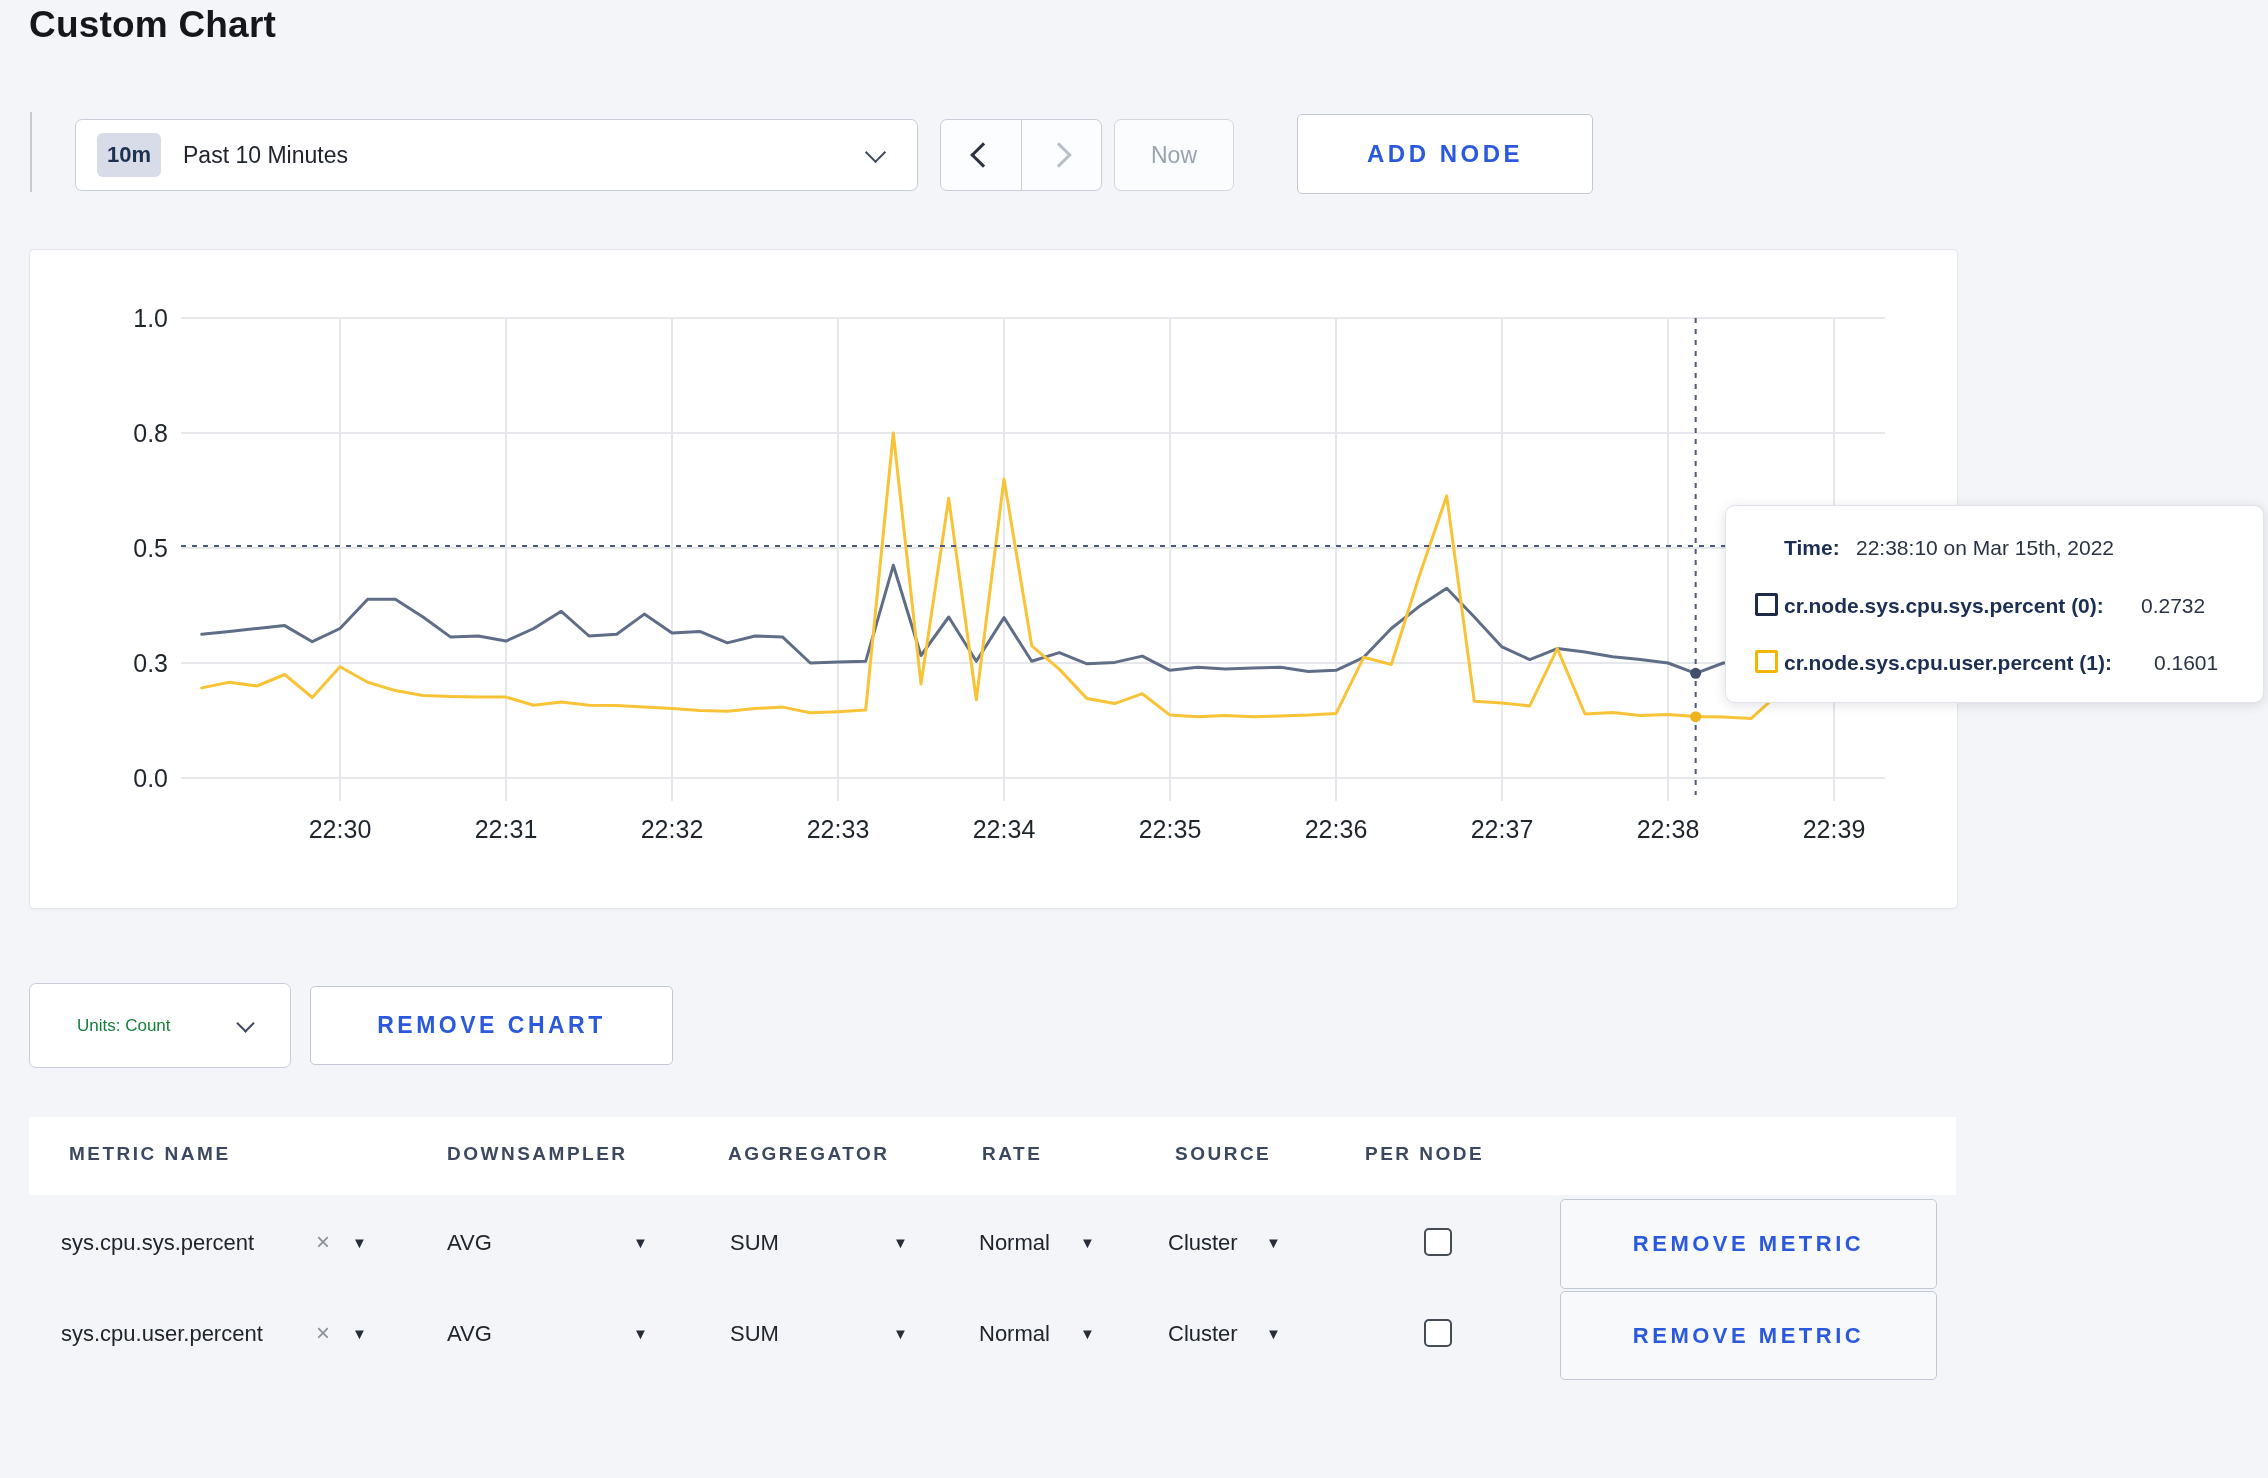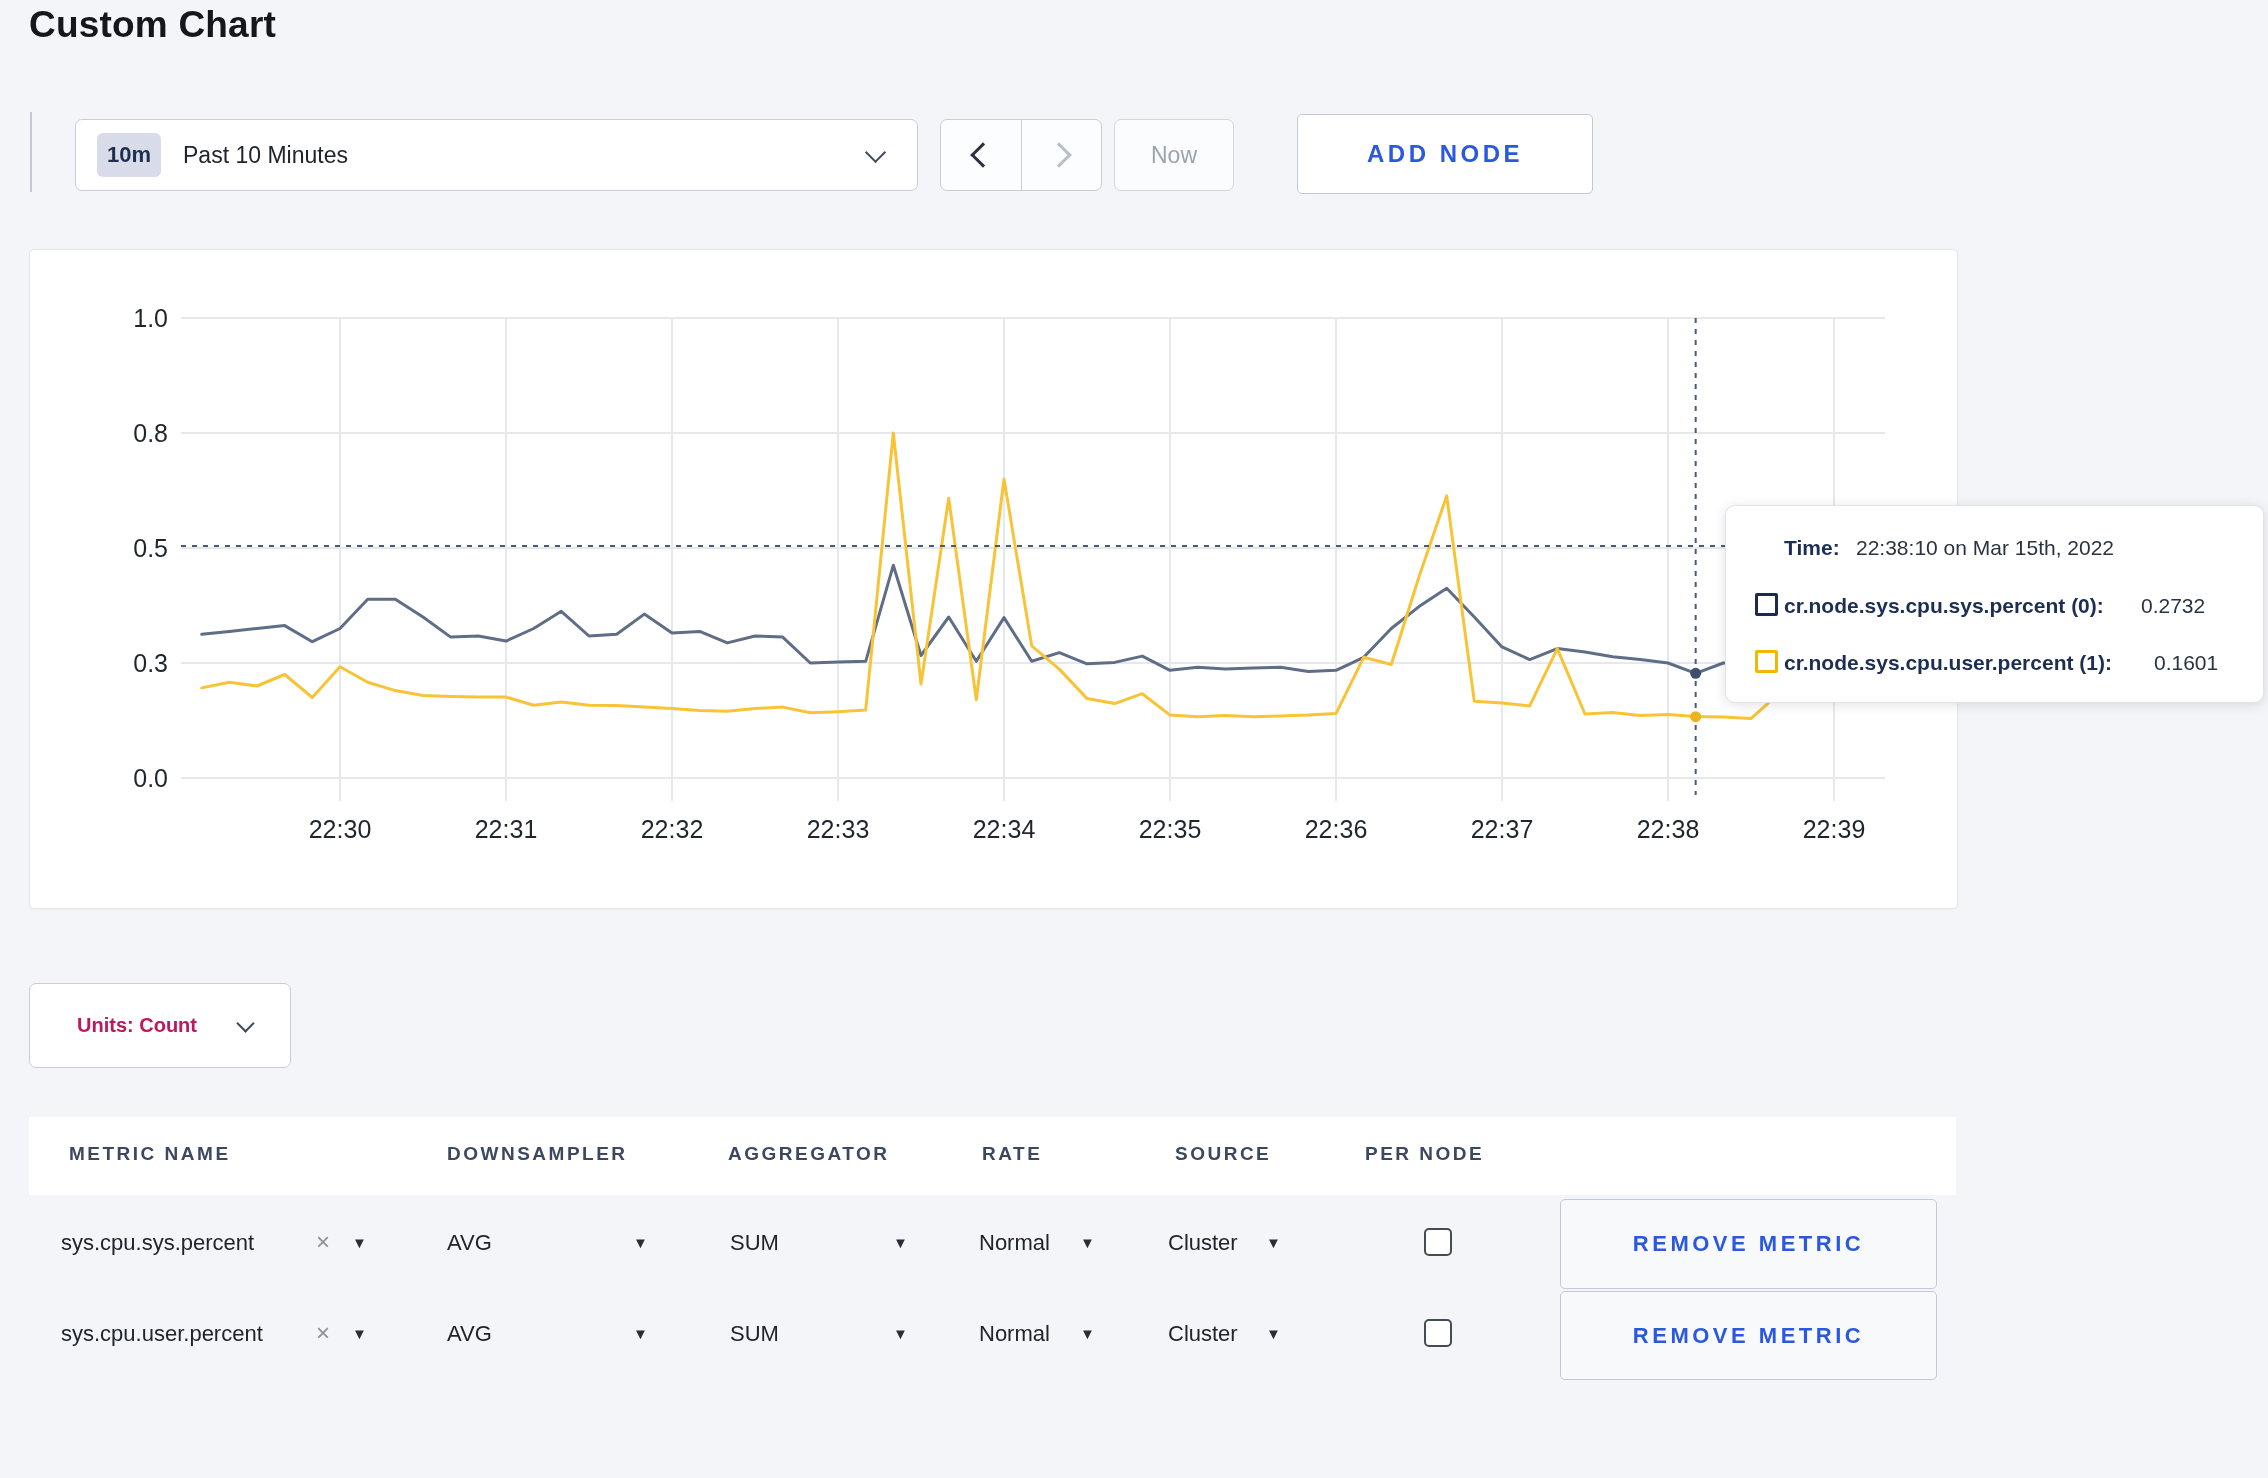--- a/index.html
+++ b/index.html
@@ -31,21 +31,21 @@
   .tooltip{left:1725px;top:505px;width:537px;height:196px;background:#fff;border:1px solid #e0e4ea;border-radius:10px;box-shadow:0 2px 12px rgba(40,50,70,.14);z-index:5;}
   .tt-row{position:absolute;left:0;width:100%;font-size:21px;color:#27303d;white-space:nowrap;}
   .tt-time{top:30px;}
   .tt-e0{top:88px;}
   .tt-e1{top:145px;}
   .tt-label{position:absolute;left:58px;font-weight:700;color:#1c2e52;}
   .tt-val{position:absolute;color:#2a3342;}
   .tt-swatch{position:absolute;left:29px;top:-1px;width:17px;height:17px;border-radius:2px;border:3px solid #000;background:#fff;}
   
   .units-btn{left:29px;top:983px;width:260px;height:83px;background:#fff;border:1px solid #c8cdd7;border-radius:7px;cursor:pointer;}
-  .units-label{left:47px;top:0;height:83px;line-height:83px;font-size:20px;font-weight:700;color:#be185d;}
+  .units-label{left:47px;top:0;height:83px;line-height:83px;font-size:17px;font-weight:400;color:#15803d;}
   .units-chev{right:38px;top:33px;width:11px;height:11px;}
   .remove-chart{left:310px;top:986px;width:361px;height:77px;font-size:23px;}
   
   .tbl-header{left:29px;top:1117px;width:1927px;height:78px;background:#fff;}
   .th{position:absolute;top:26px;font-size:19px;font-weight:700;letter-spacing:2.5px;color:#3c4860;white-space:nowrap;}
   .cell{position:absolute;font-size:22px;color:#20252d;white-space:nowrap;}
   .caret{font-size:15px;color:#272e3a;}
   .x-icon{color:#8b929c;font-size:24px;}
   .checkbox{position:absolute;width:24px;height:24px;border:2px solid #454c56;border-radius:5px;background:#fff;cursor:pointer;}
   .remove-metric{position:absolute;left:1560px;width:375px;height:88px;font-size:22px;background:#f8f9fb;}
@@ -132,20 +132,21 @@
       <span class="tt-swatch" style="border-color:#f2b705;"></span>
       <span class="tt-label">cr.node.sys.cpu.user.percent (1):</span>
       <span class="tt-val" style="left:428px;">0.1601</span>
     </div>
   </div>
 
   <div class="abs units-btn">
     <div class="abs units-label">Units: Count</div>
     <span class="abs chev units-chev"></span>
   </div>
+  <div class="abs blue-btn remove-chart">REMOVE CHART</div>
 
   <div class="abs tbl-header">
     <span class="th" style="left:40px;">METRIC NAME</span>
     <span class="th" style="left:418px;">DOWNSAMPLER</span>
     <span class="th" style="left:699px;">AGGREGATOR</span>
     <span class="th" style="left:953px;">RATE</span>
     <span class="th" style="left:1146px;">SOURCE</span>
     <span class="th" style="left:1336px;text-align:center;">PER NODE</span>
   </div>
 

